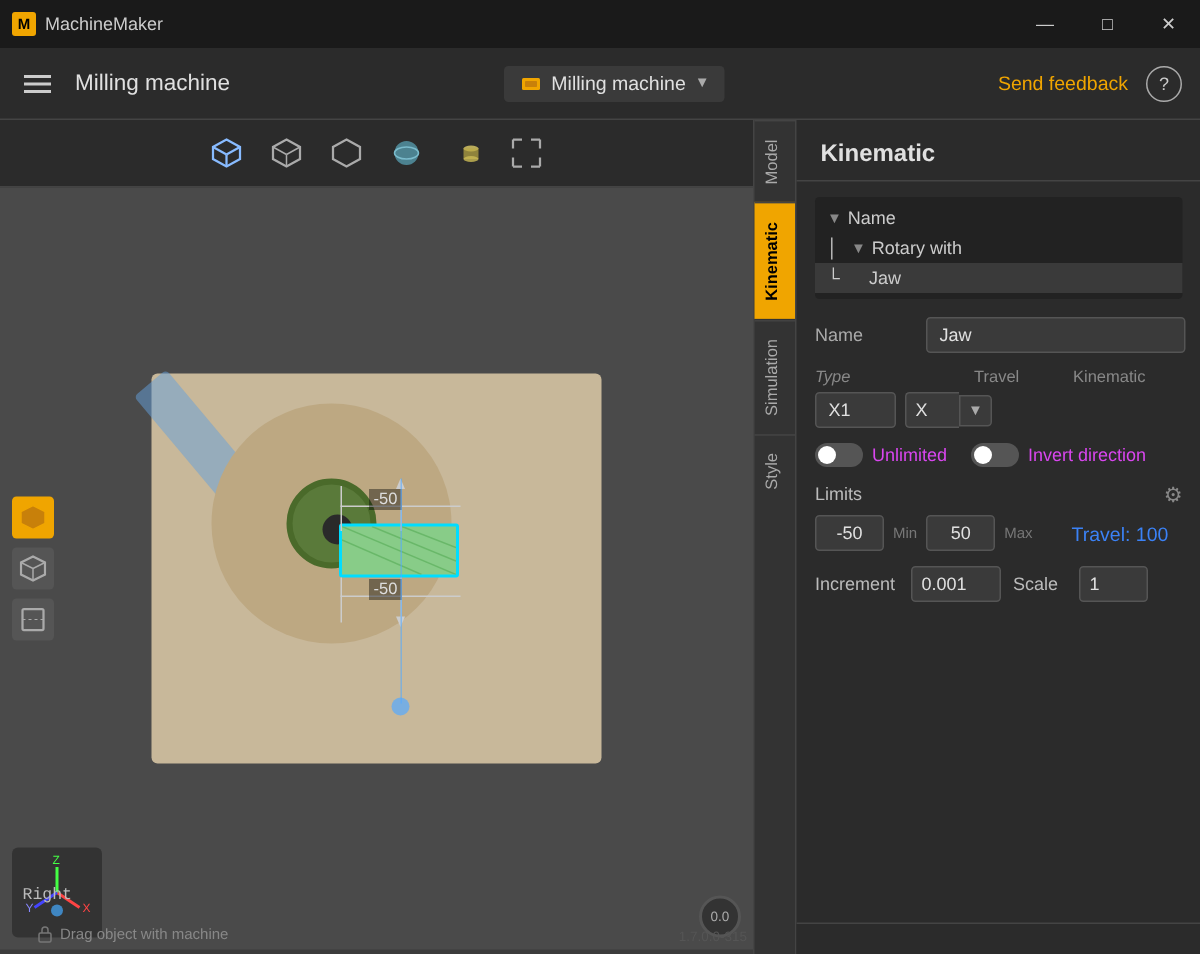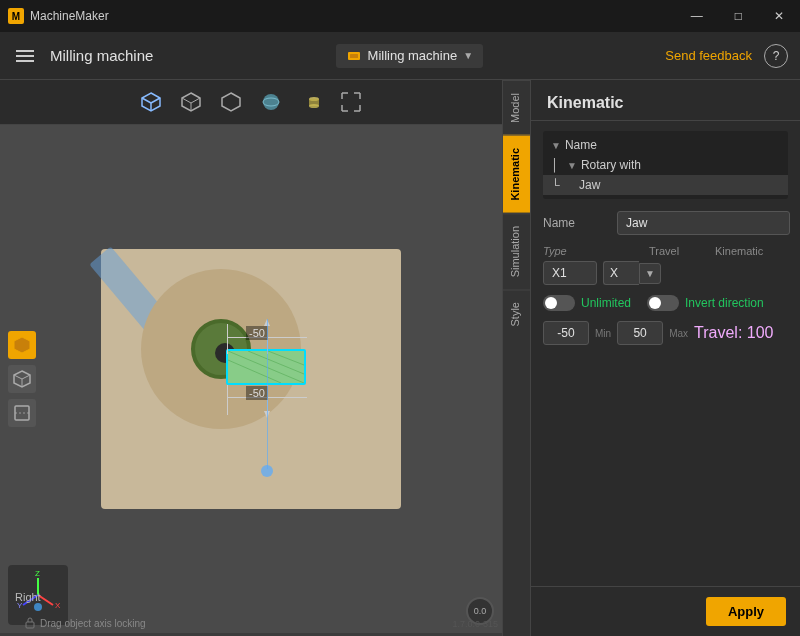--- a/index.html
+++ b/index.html
@@ -176,20 +176,21 @@
       color: #aaa;
     }
 
     
     .view-label {
       position: absolute;
       bottom: 30px;
       left: 15px;
       color: #bbb;
       font-size: 11px;
+      font-family: Liberation Mono, monospace;
     }
 
     
     .left-cubes {
       position: absolute;
       left: 8px;
       top: 50%;
       transform: translateY(-50%);
       display: flex;
       flex-direction: column;
@@ -400,21 +401,21 @@
     .toggle::after {
       content: '';
       position: absolute;
       width: 12px; height: 12px;
       background: #fff;
       border-radius: 50%;
       top: 2px;
       left: 2px;
       transition: left 0.1s;
     }
-    .toggle-label { font-size: 12px; color: #22c55e; }
+    .toggle-label { font-size: 12px; color: #d946ef; }
 
     
     .section-label {
       font-size: 12px;
       color: #bbb;
       margin-bottom: 6px;
       display: flex;
       align-items: center;
       justify-content: space-between;
     }
@@ -432,23 +433,23 @@
       color: #e0e0e0;
       padding: 4px 6px;
       font-size: 12px;
       text-align: center;
     }
     .limit-sublabel {
       font-size: 10px;
       color: #777;
     }
     .travel-label {
-      font-size: 16px;
-      color: #f0abfc;
-      margin-left: 0;
+      font-size: 13px;
+      color: #3b82f6;
+      margin-left: 20px;
     }
 
     
     .inc-row {
       display: flex;
       align-items: center;
       gap: 8px;
       margin-bottom: 10px;
     }
     .inc-label { font-size: 12px; color: #bbb; min-width: 56px; }
@@ -705,21 +706,21 @@
         </svg>
       </div>
 
       <div class="view-label">Right</div>
 
       <div class="drag-hint">
         <svg width="12" height="12" viewBox="0 0 12 12">
           <rect x="2" y="5" width="8" height="6" rx="1" fill="none" stroke="#777" stroke-width="1"></rect>
           <path d="M4,5 V3 a2,2 0 0,1 4,0 V5" fill="none" stroke="#777" stroke-width="1"></path>
         </svg>
-        <span>Drag object axis locking</span>
+        <span>Drag object with machine</span>
       </div>
 
       <div class="speed-indicator">
         <span>0.0</span>
       </div>
 
       <div class="version-info">1.7.0.0-315</div>
     </div>
   </div>
 
@@ -790,29 +791,38 @@
         <div class="toggle-group">
           <div class="toggle"></div>
           <span class="toggle-label">Unlimited</span>
         </div>
         <div class="toggle-group">
           <div class="toggle"></div>
           <span class="toggle-label">Invert direction</span>
         </div>
       </div>
 
+      <div class="section-label">
+        <span>Limits</span>
+        <button class="gear-icon-btn">⚙</button>
+      </div>
       <div class="limits-row">
         <input class="limit-input" type="text" value="-50" style="">
         <span class="limit-sublabel">Min</span>
         <input class="limit-input" type="text" value="50" style="">
         <span class="limit-sublabel">Max</span>
         <span class="travel-label">Travel: 100</span>
       </div>
 
+      <div class="inc-row">
+        <span class="inc-label">Increment</span>
+        <input class="inc-input" type="text" value="0.001" style="">
+        <span class="inc-label" style="min-width:36px;">Scale</span>
+        <input class="inc-input" type="text" style="width: 46px;" value="1">
+      </div>
 
     </div>
 
     <div class="panel-footer">
-      <button class="apply-btn">Apply</button>
     </div>
   </div>
 
 </div>
 
 </body></html>

